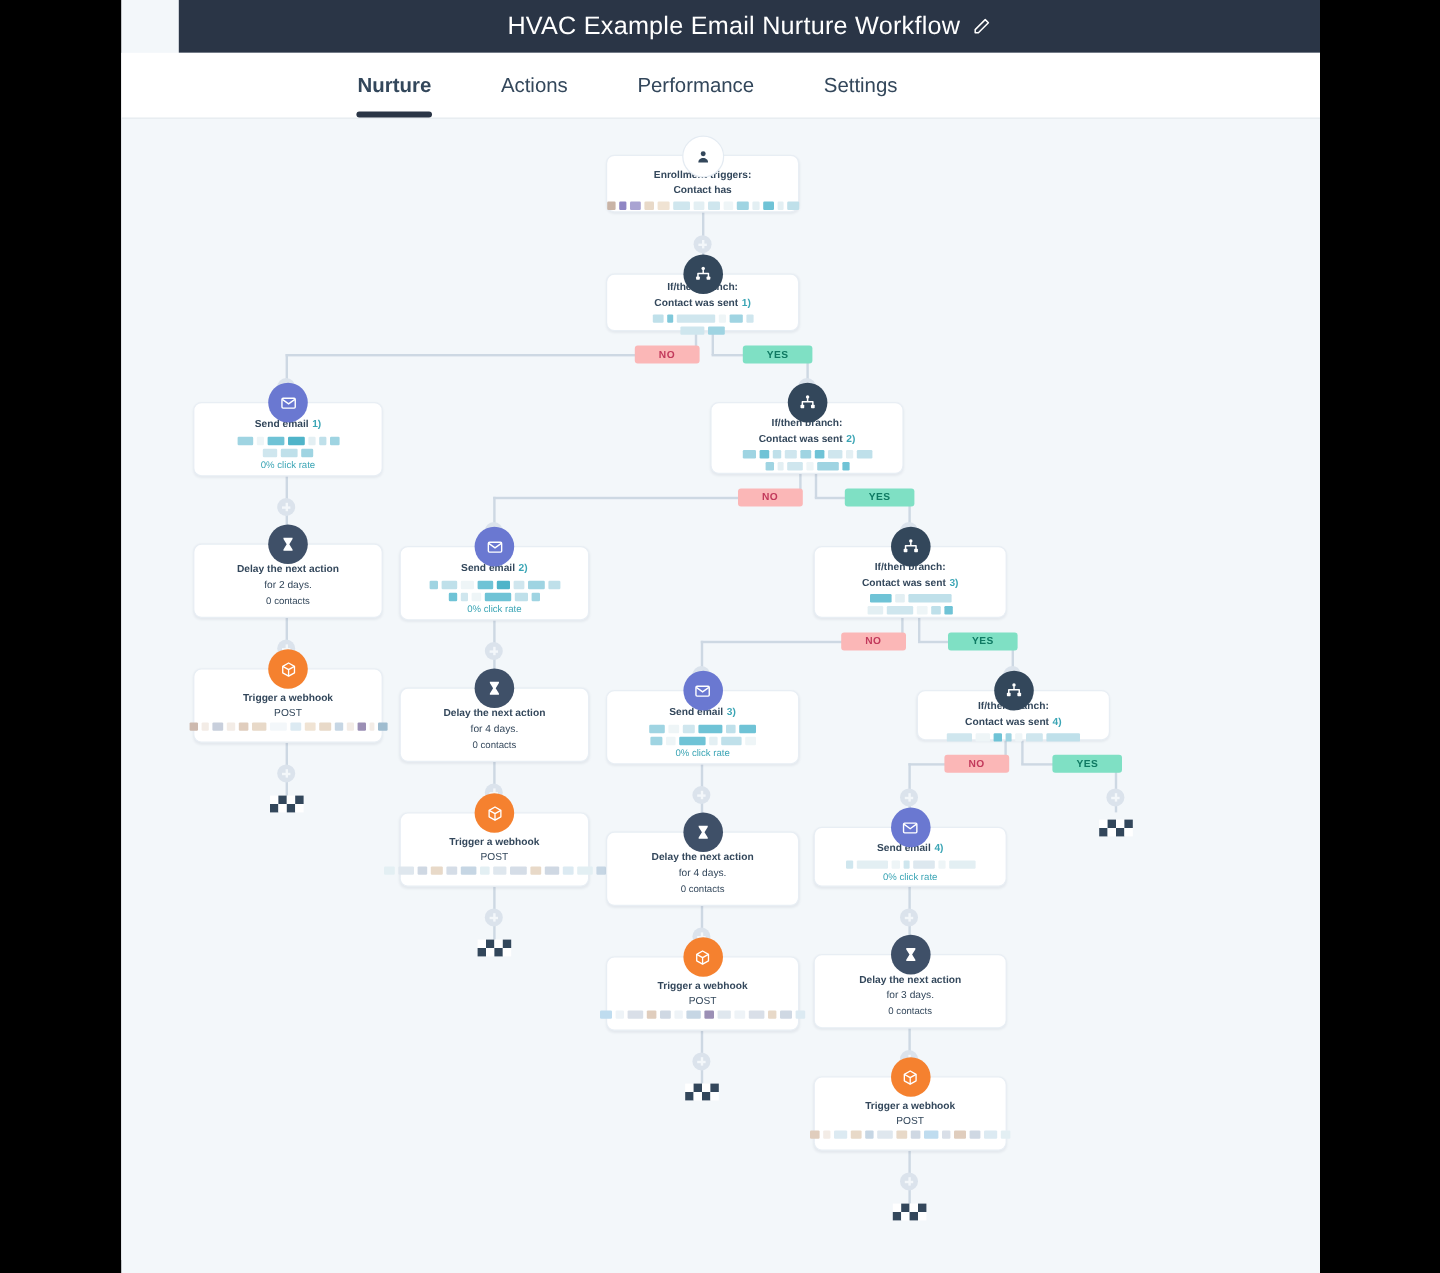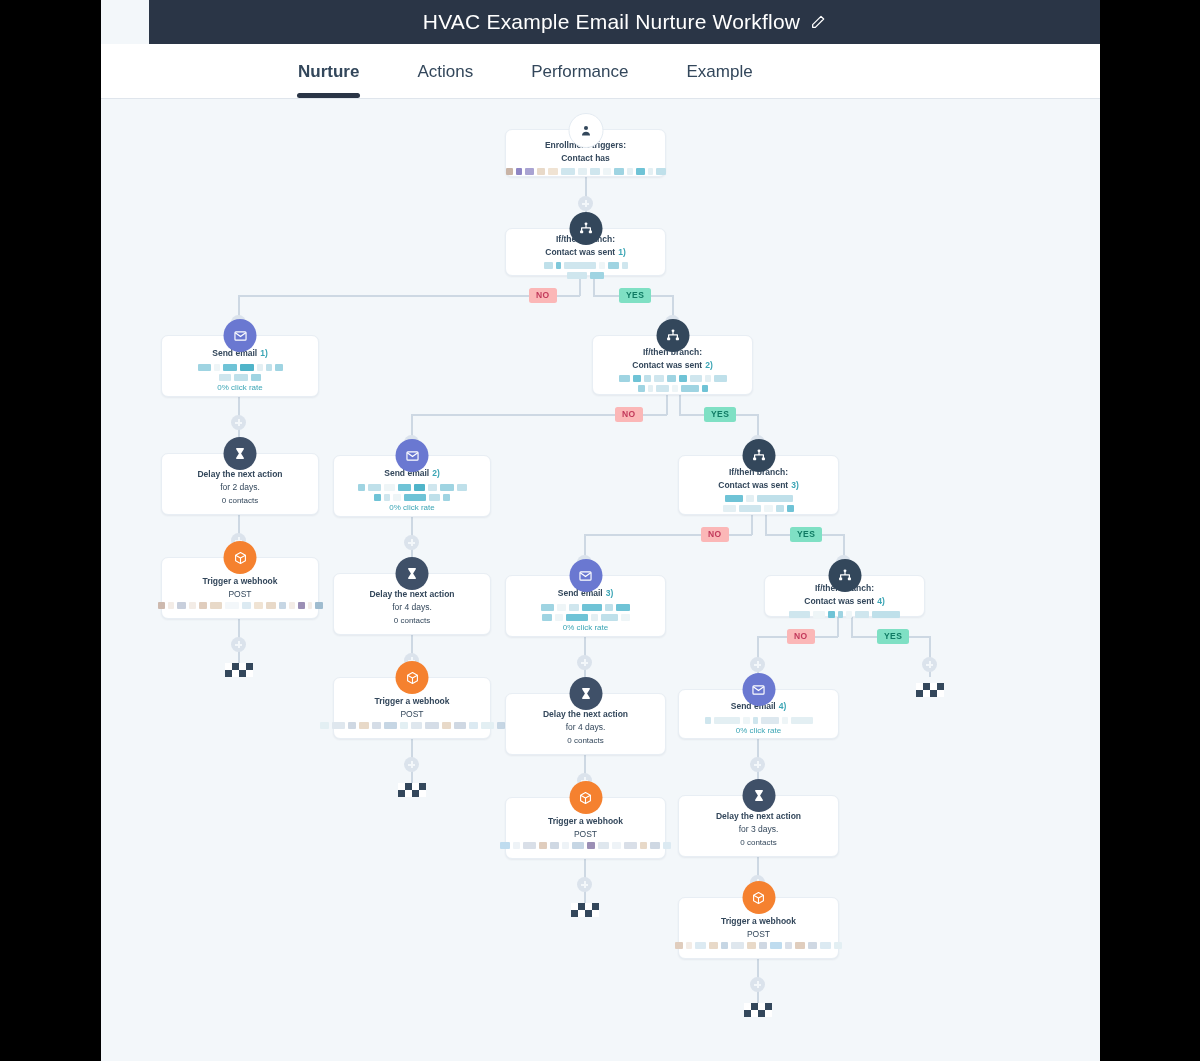--- a/index.html
+++ b/index.html
@@ -42,21 +42,21 @@
     position:absolute;width:15px;height:15px;border-radius:50%;
     background:#dbe3ec;
   }
   .plus::before,.plus::after{content:"";position:absolute;background:#f3f7fa;}
   .plus::before{left:4px;top:7px;width:7px;height:1.5px;}
   .plus::after{top:4px;left:7px;height:7px;width:1.5px;}
 
   
   .badge{
     position:absolute;font-size:8.5px;font-weight:700;letter-spacing:.4px;
-    padding:2px 7px;border-radius:2.5px;line-height:1.25;
+    padding:2px 20px;border-radius:2.5px;line-height:1.25;
   }
   .badge.no{background:#fbb7b7;color:#c2395b;}
   .badge.yes{background:#7fe0c4;color:#0f7a63;}
 
   
   .node{
     position:absolute;background:#ffffff;border:1px solid #e8eef4;border-radius:7px;
     box-shadow:0 1px 2px rgba(45,62,80,.07);
     display:flex;flex-direction:column;align-items:center;justify-content:center;
     box-sizing:border-box;padding:8px 10px 9px;
@@ -102,21 +102,21 @@
           <path d="M16.5 3.5l4 4L8 20H4v-4z"></path>
         </svg>
       </span>
     </div>
   </div>
 
   <div class="tabbar">
     <div class="tab active"><span>Nurture</span></div>
     <div class="tab"><span>Actions</span></div>
     <div class="tab"><span>Performance</span></div>
-    <div class="tab"><span>Example</span></div>
+    <div class="tab"><span>Settings</span></div>
   </div>
 
   <div class="canvas">
 
     <div class="edge v" style="left:484px;top:78px;height:45px;"></div>
 
     <div class="edge v" style="left:478px;top:177px;height:20px;"></div>
     <div class="edge v" style="left:492px;top:177px;height:20px;"></div>
     <div class="edge h" style="left:137px;top:196px;width:342px;"></div>
     <div class="edge h" style="left:492px;top:196px;width:80px;"></div>

